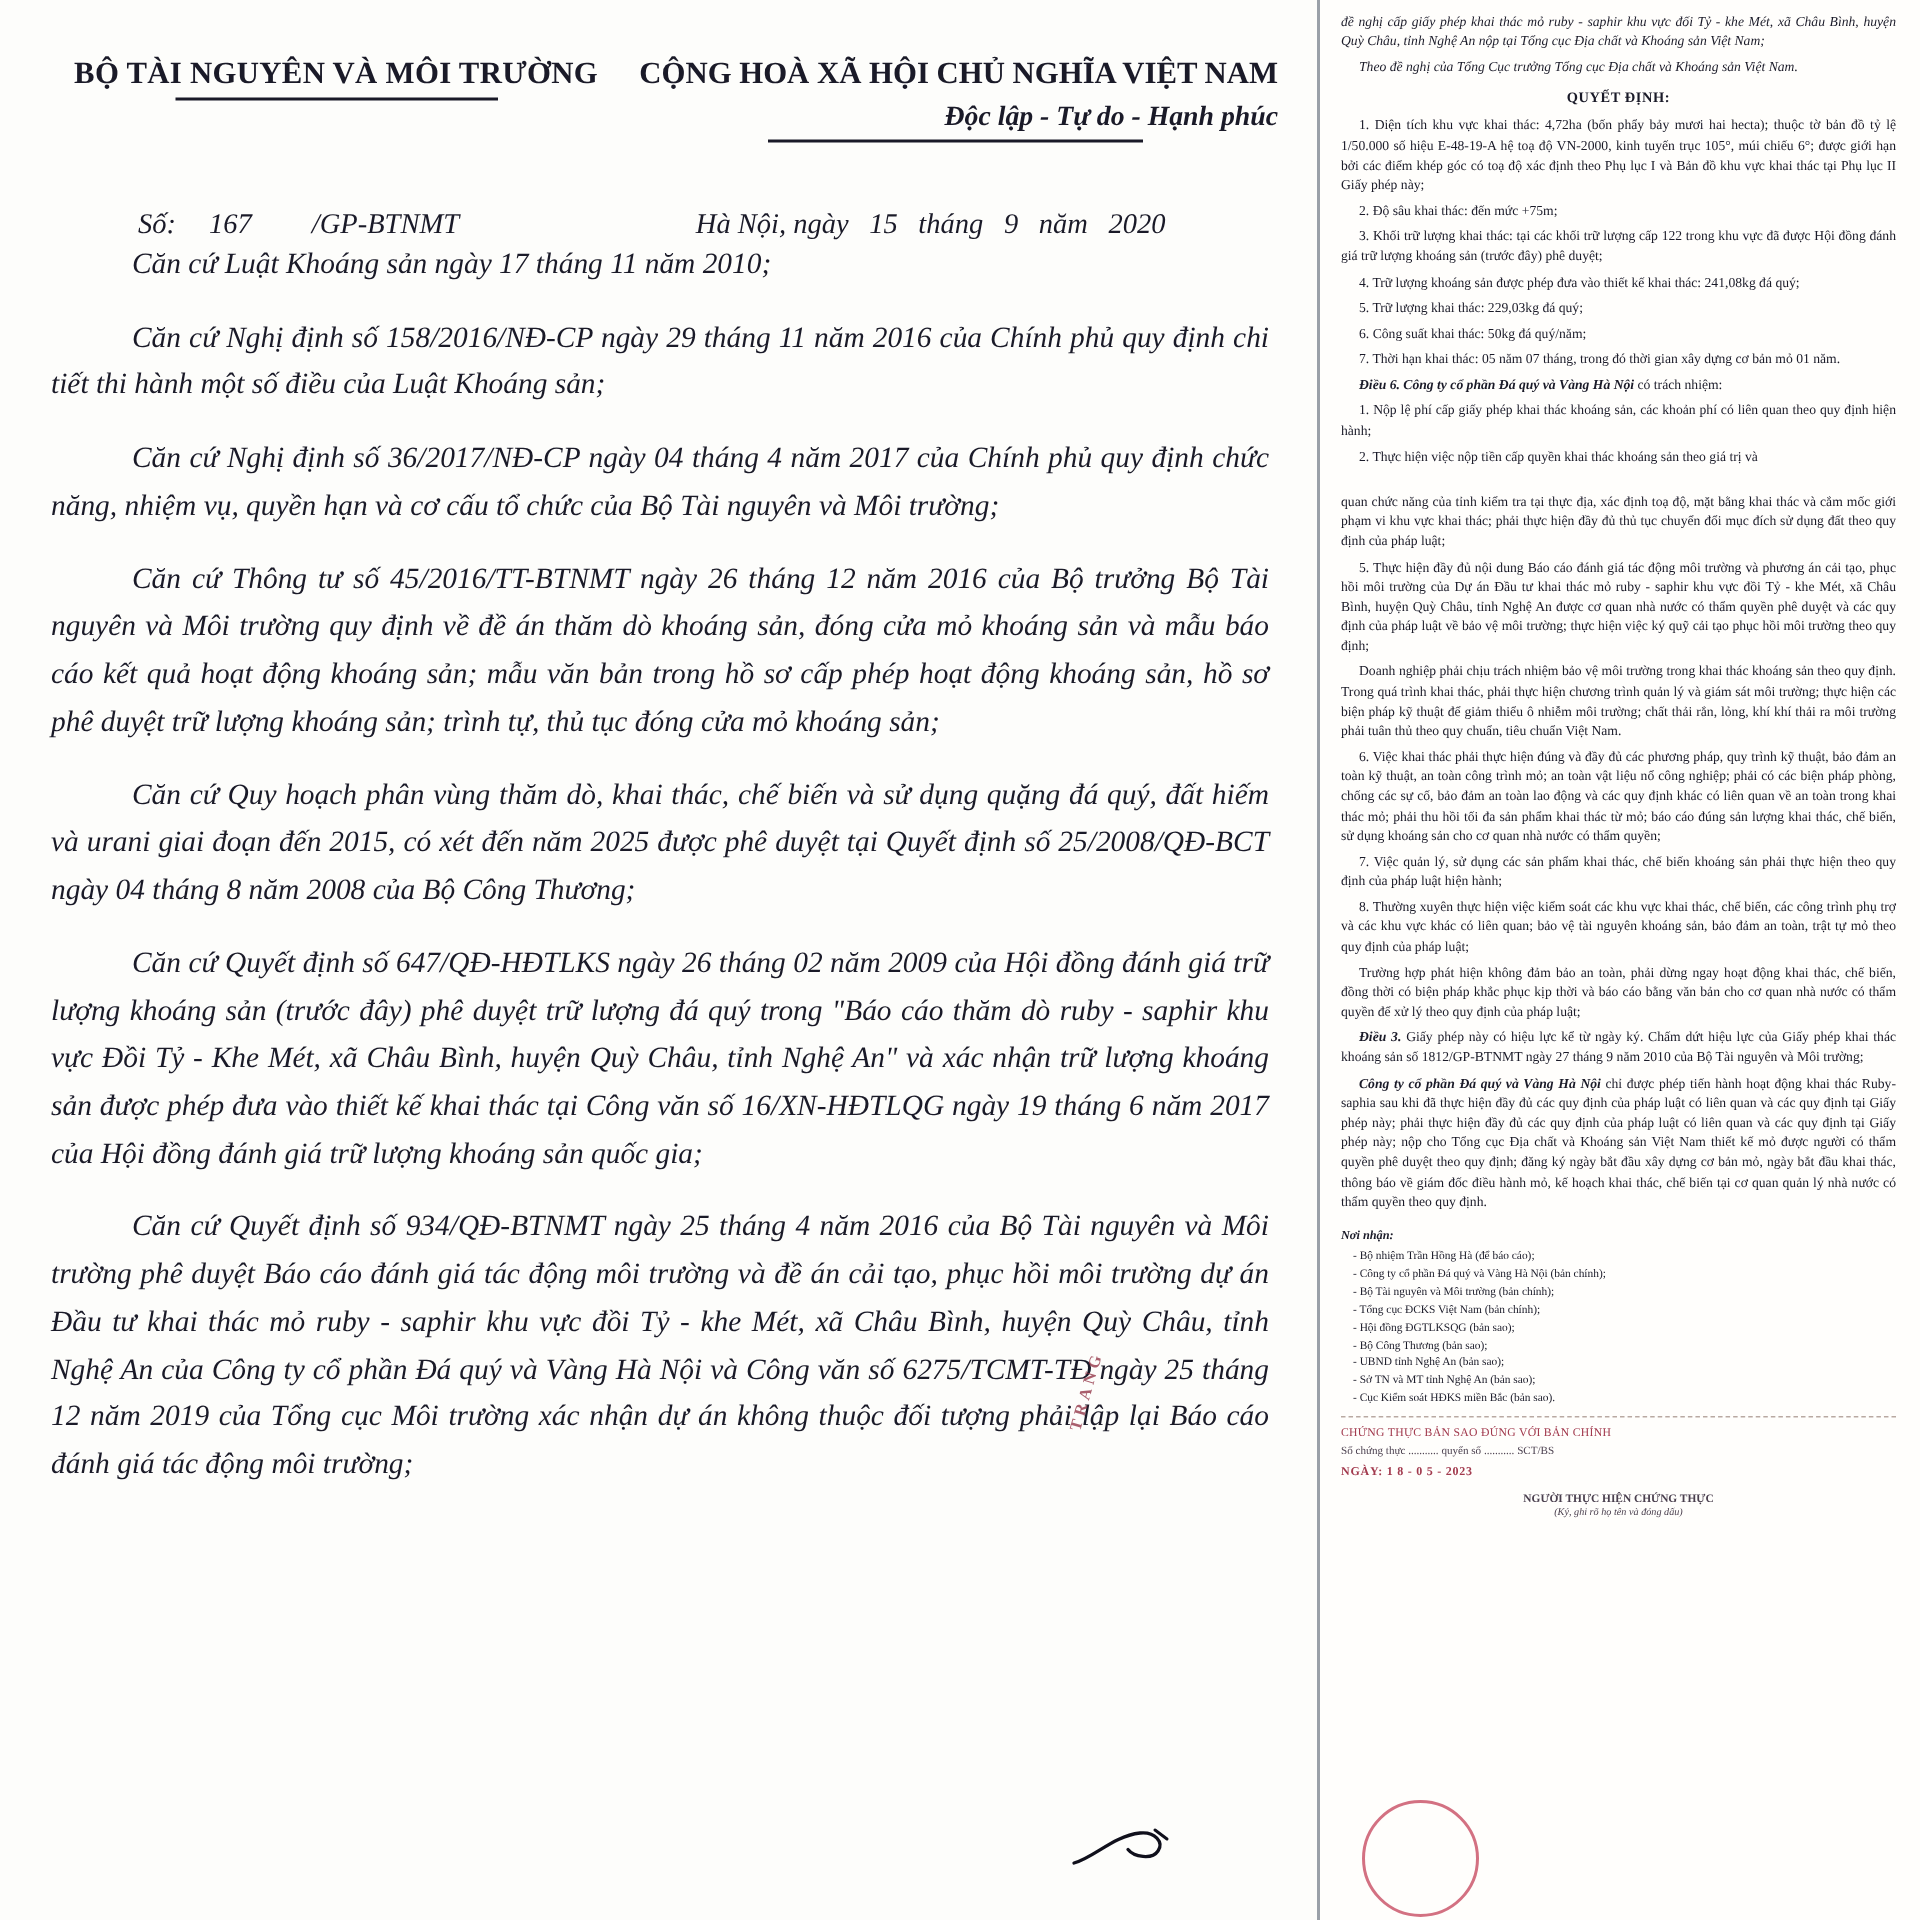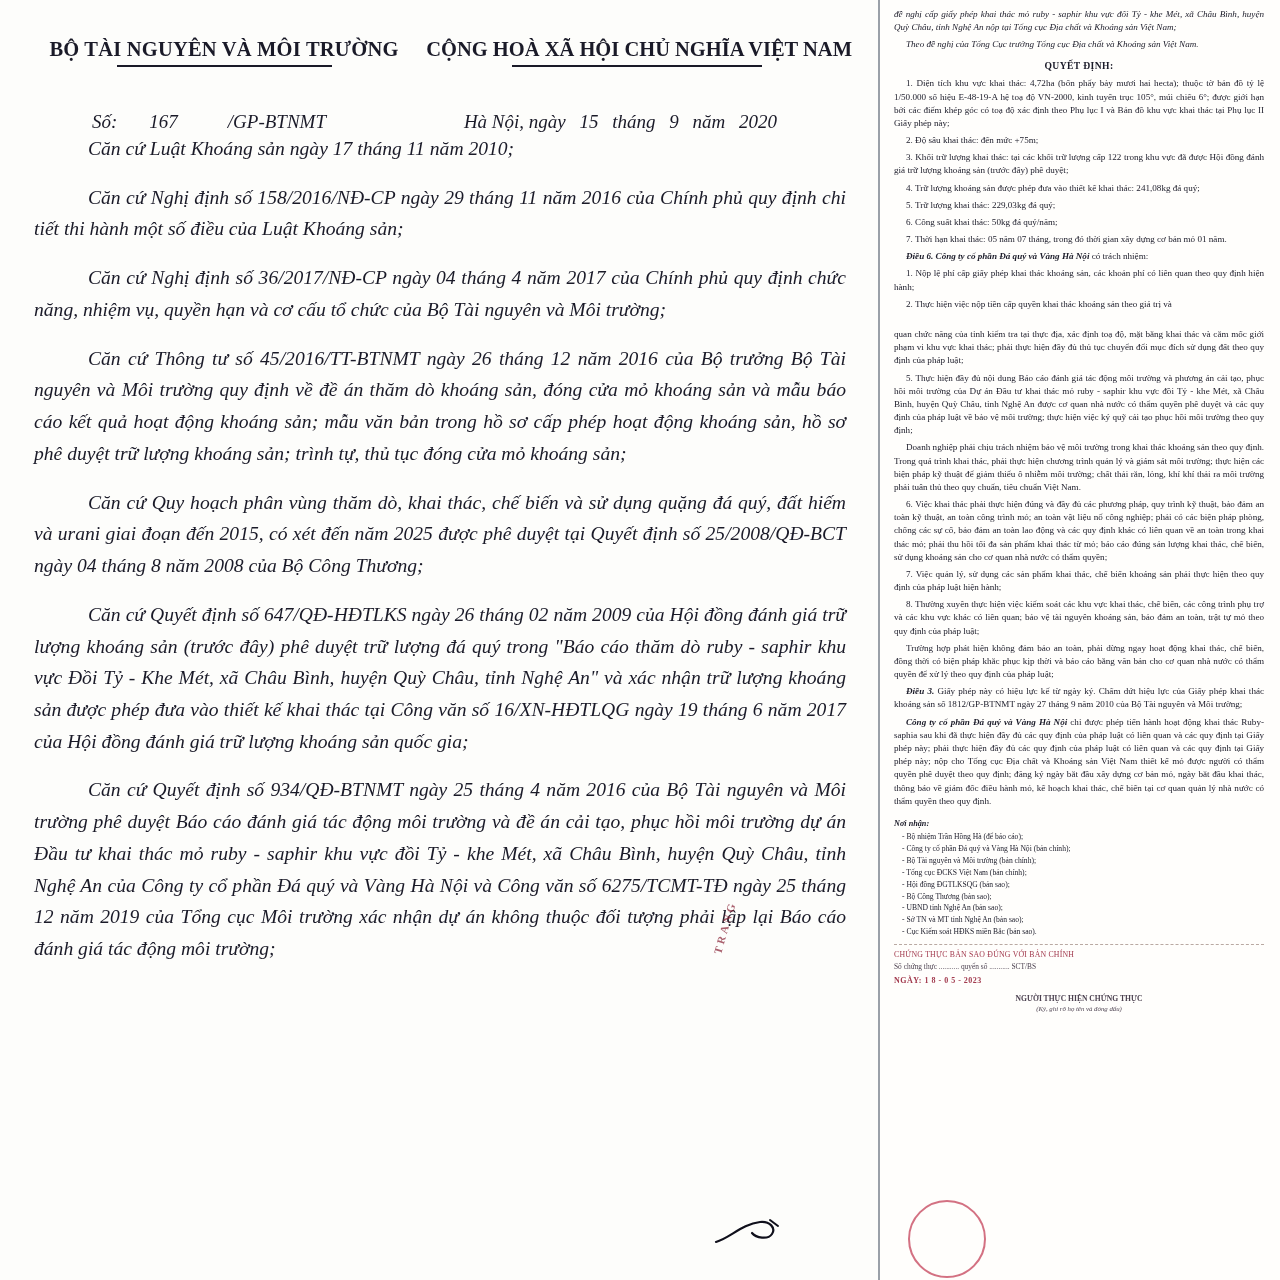--- a/index.html
+++ b/index.html
@@ -71,21 +71,20 @@
     font-weight: bold;
     margin-top: 7px;
   }
 
   .numline {
     display: flex;
     align-items: baseline;
     margin-top: 44px;
     font-size: 19px;
     font-style: italic;
-    gap: 10px;
   }
   .numline .so {
     margin-left: 58px;
     font-weight: normal;
   }
   .numline .sonum {
     margin-left: 22px;
     font-weight: normal;
   }
   .numline .sotail {
@@ -299,20 +298,21 @@
 
   <div class="left-page">
 
     <div class="hdr">
       <div class="hdr-left">
         <div class="hdr-title">BỘ TÀI NGUYÊN VÀ MÔI TRƯỜNG</div>
         <div class="rule rule-l"></div>
       </div>
       <div class="hdr-right">
         <div class="hdr-title-r">CỘNG HOÀ XÃ HỘI CHỦ NGHĨA VIỆT NAM</div>
+        <div class="hdr-sub">Độc lập - Tự do - Hạnh phúc</div>
         <div class="rule rule-r"></div>
       </div>
     </div>
 
     <div class="numline">
       <span class="so">Số:</span>
       <span class="sonum">167</span>
       <span class="sotail">/GP-BTNMT</span>
       <span class="date">
         <span>Hà Nội, ngày</span>

